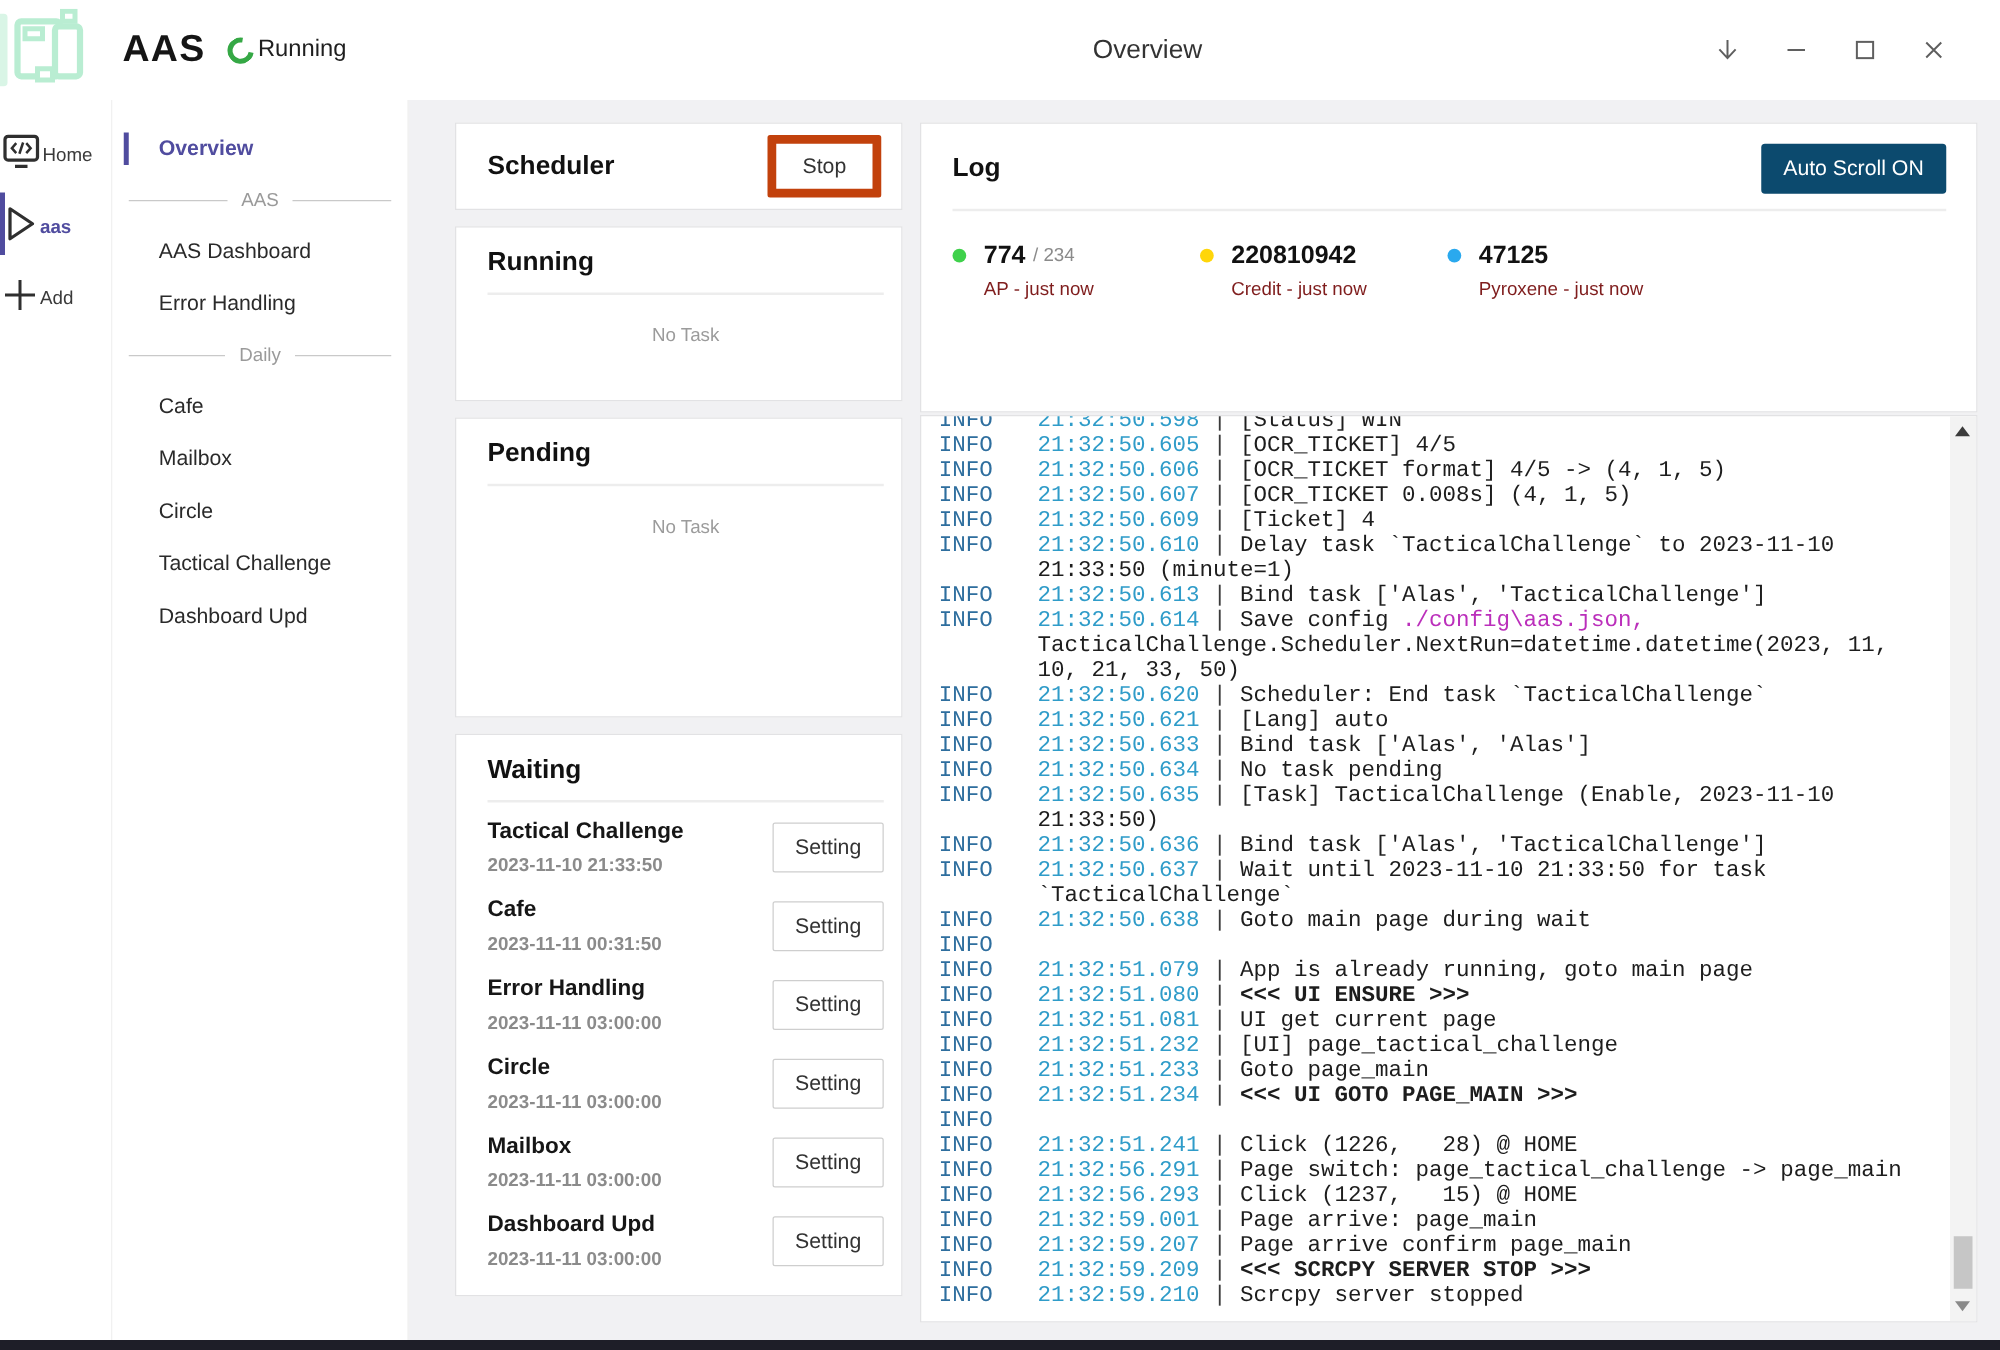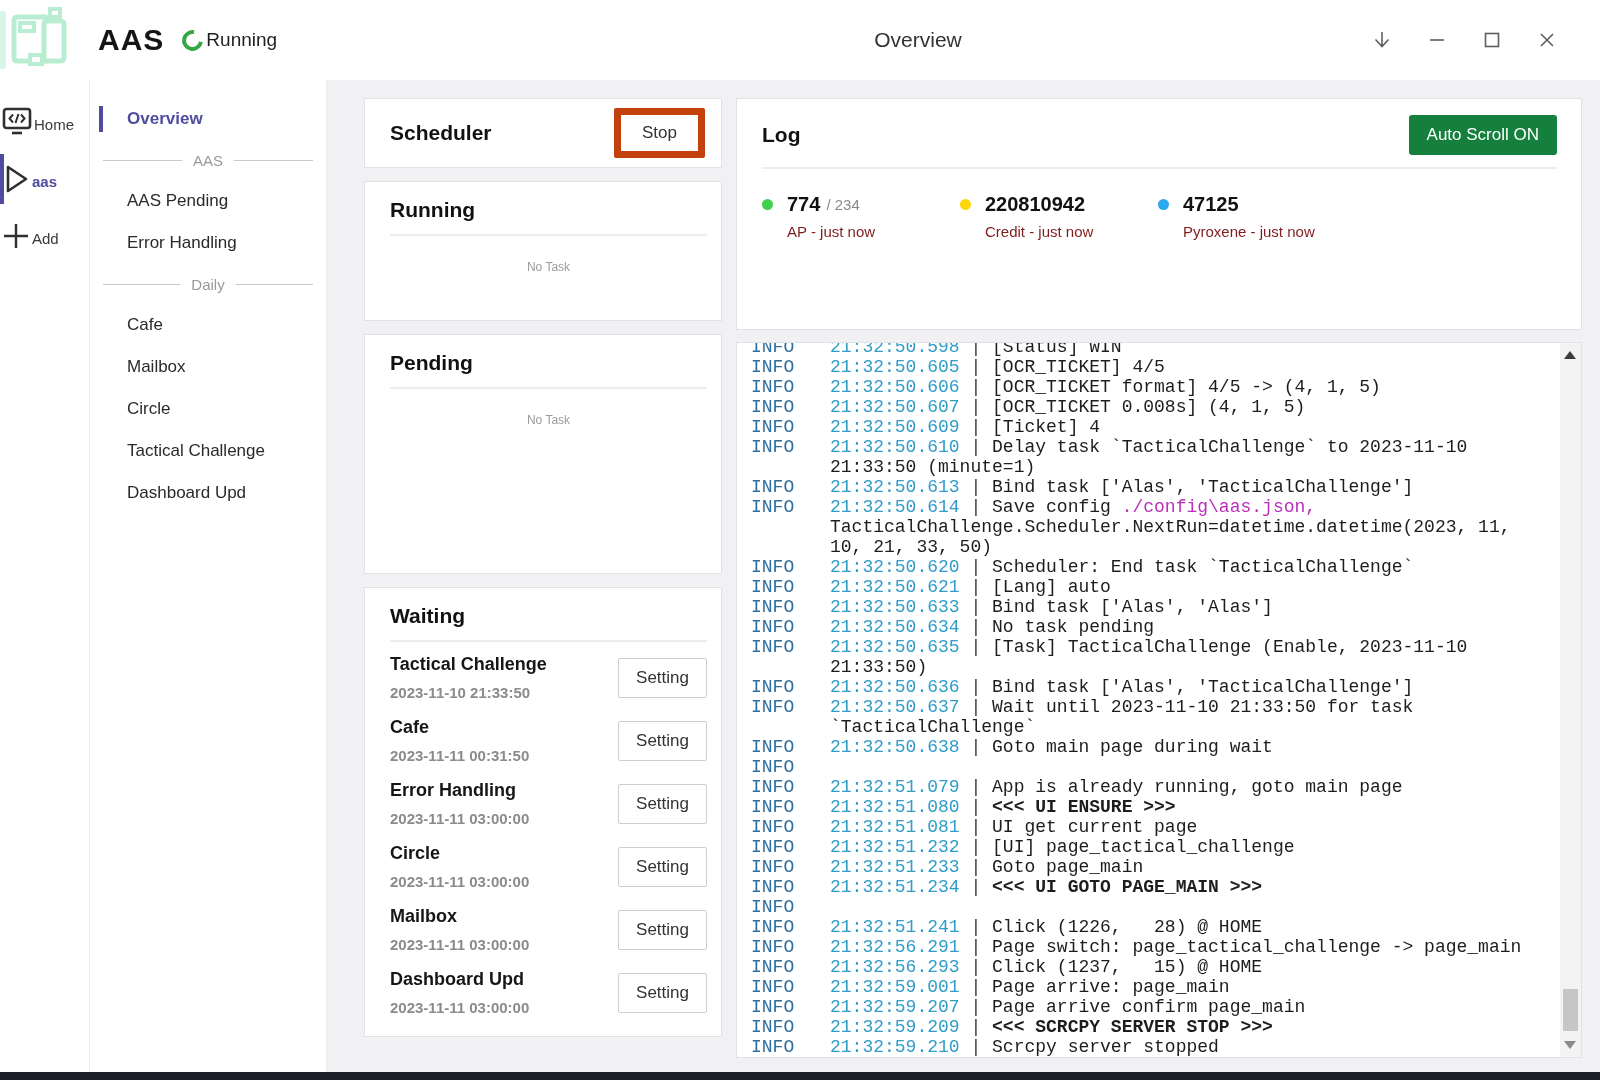--- a/index.html
+++ b/index.html
@@ -36,42 +36,42 @@
   .active-indicator { position:absolute; left:9px; top:8px; width:4px; height:26px; background:#504C9F; }
   .nav-divider { height:40px; display:flex; align-items:center; padding:0 13px; color:#9a9a9a; font-size:15px; }
   .nav-divider .line { height:1px; background:#c9c9c9; flex:1; }
   .nav-divider .line.l { margin-right:11px; }
   .nav-divider .line.r { margin-left:11px; }
 
   
   .main { flex:1; background:#f1f1f3; padding:18px 18px 14px 16px; display:flex; gap:14px; min-height:0; }
   .card { background:#fff; border:1px solid #e2e2e4; }
   .col1 { width:379px; flex-shrink:0; display:flex; flex-direction:column; gap:13px; min-height:0;padding-left:21px; }
-  .col2 { flex:1; display:flex; flex-direction:column; gap:12px; min-width:0; min-height:0; }
+  .col2 { flex:1; display:flex; flex-direction:column; gap:2px; min-width:0; min-height:0; }
   .card-title { font-size:21px; font-weight:600; color:#111; }
   .card-divider { height:2px; background:#ededed; margin-top:12px; }
 
   .scheduler-card { height:70px; flex-shrink:0; display:flex; align-items:center; justify-content:space-between; padding:0 16px 0 25px; }
   .outline-btn { font-size:17px; color:#333; background:#fff; border:7px solid #c2410c; padding:8px 21px; border-radius:2px; cursor:pointer; font-family:inherit; }
 
   .panel-card { padding:16px 14px 0 25px; flex-shrink:0; }
   .running-card { height:140px; }
   .pending-card { height:240px; }
-  .empty-text { text-align:center; color:#9b9b9b; font-size:12px; margin-top:24px; }
+  .empty-text { text-align:center; color:#9b9b9b; font-size:15px; margin-top:24px; }
 
   .waiting-card { flex:1; margin-bottom:21px; padding:16px 14px 0 25px; overflow:hidden; display:flex; flex-direction:column; }
   .wait-list { margin-top:4px; }
   .wait-item { display:flex; justify-content:space-between; align-items:center; padding:8px 0; }
   .wait-name { font-size:18px; font-weight:600; color:#161616; line-height:21px; }
   .wait-time { font-size:15px; font-weight:600; color:#8b8b8b; margin-top:9px; }
   .setting-btn { font-size:17px; color:#333; background:#fff; border:1px solid #cecece; padding:9px 17px; border-radius:2px; cursor:pointer; font-family:inherit; }
 
   .log-header-card { height:232px; flex-shrink:0; padding:16px 24px 0 25px; }
   .log-title-row { display:flex; justify-content:space-between; align-items:center; }
-  .autoscroll-btn { background:#15803d; color:#fff; font-size:17px; border:none; padding:10px 18px; border-radius:3px; cursor:pointer; font-family:inherit; }
+  .autoscroll-btn { background:#0c4a6e; color:#fff; font-size:17px; border:none; padding:10px 18px; border-radius:3px; cursor:pointer; font-family:inherit; }
   .stats-row { display:flex; margin-top:24px; }
   .stat { width:198px; }
   .stat-top { display:flex; align-items:center; }
   .stat-dot { width:11px; height:11px; border-radius:50%; margin-right:14px; flex-shrink:0; }
   .stat-value { font-size:20px; font-weight:700; color:#111; }
   .stat-suffix { font-size:15px; color:#8a8a8a; font-weight:400; margin-left:6px; }
   .stat-caption { font-size:15px; color:#7f1d1d; margin-top:7px; margin-left:25px; }
 
   .log-panel { flex:1; position:relative; overflow:hidden; background:#fff; border:1px solid #e2e2e4;
                font-family:Liberation Mono, monospace; font-size:18px; line-height:20px; }
@@ -167,21 +167,21 @@
         <div class="nav-item active">
           <span class="active-indicator"></span>
           <span>Overview</span>
         </div>
         <div class="nav-divider">
           <span class="line l"></span>
           <span>AAS</span>
           <span class="line r"></span>
         </div>
         <div class="nav-item">
-          <span>AAS Pending</span>
+          <span>AAS Dashboard</span>
         </div>
         <div class="nav-item">
           <span>Error Handling</span>
         </div>
         <div class="nav-divider">
           <span class="line l"></span>
           <span>Daily</span>
           <span class="line r"></span>
         </div>
         <div class="nav-item">

